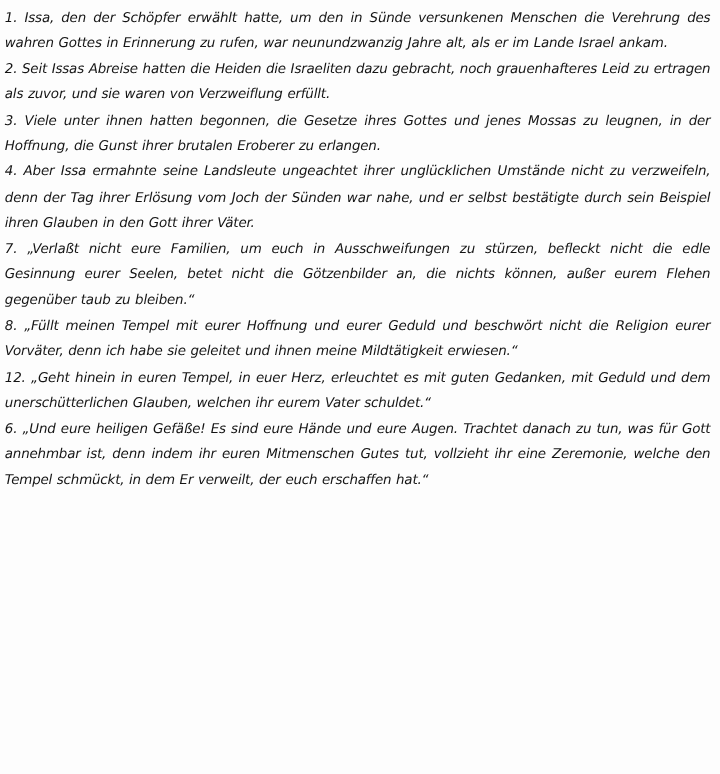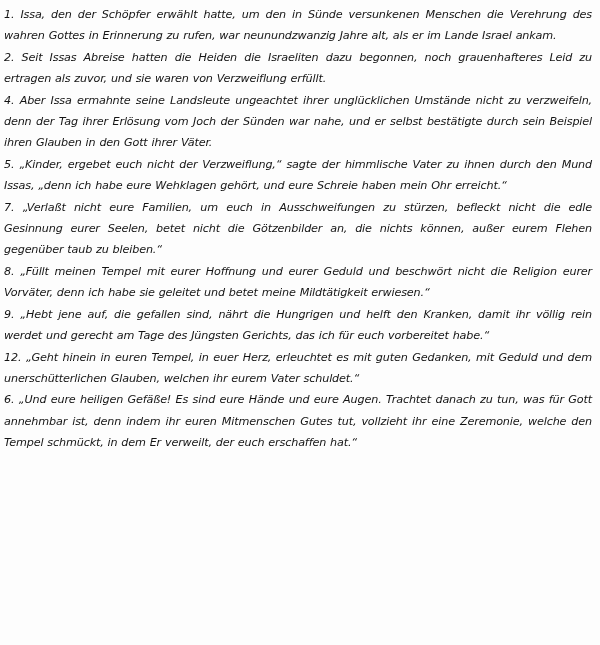--- a/index.html
+++ b/index.html
@@ -20,21 +20,20 @@
     word-spacing: 0.5px;
   }
   .para { margin: 0; padding: 0; }
   .page { z-index: 1; font-style: italic; }
 </style>
 </head>
 <body>
 
 <div class="page" id="page">
     <p class="para"><span>1.</span> <span>Issa, den der Schöpfer erwählt hatte, um den in Sünde versunkenen Menschen die Verehrung des wahren Gottes in Erinnerung zu rufen, war neunundzwanzig Jahre alt, als er im Lande Israel ankam.</span></p>
-    <p class="para"><span>2. </span> <span>Seit Issas Abreise hatten die Heiden die Israeliten dazu begonnen, noch grauenhafteres Leid zu ertragen als zuvor, und sie waren von Verzweiflung erfüllt.</span></p>
+    <p class="para"><span>2. </span> <span>Seit Issas Abreise hatten die Heiden die Israeliten dazu gebracht, noch grauenhafteres Leid zu ertragen als zuvor, und sie waren von Verzweiflung erfüllt.</span></p>
+    <p class="para"><span>3.</span> <span>Viele unter ihnen hatten begonnen, die Gesetze ihres Gottes und jenes Mossas zu leugnen, in der Hoffnung, die Gunst ihrer brutalen Eroberer zu erlangen.</span></p>
     <p class="para"><span>4.</span> <span>Aber Issa ermahnte seine Landsleute ungeachtet ihrer unglücklichen Umstände nicht zu verzweifeln, denn der Tag ihrer Erlösung vom Joch der Sünden war nahe, und er selbst bestätigte durch sein Beispiel ihren Glauben in den Gott ihrer Väter.</span></p>
-    <p class="para"><span>5.</span> <span>„Kinder, ergebet euch nicht der Verzweiflung,“ sagte der himmlische Vater zu ihnen durch den Mund Issas, „denn ich habe eure Wehklagen gehört, und eure Schreie haben mein Ohr erreicht.“</span></p>
     <p class="para"><span>7.</span> <span>„Verlaßt nicht eure Familien, um euch in Ausschweifungen zu stürzen, befleckt nicht die edle Gesinnung eurer Seelen, betet nicht die Götzenbilder an, die nichts können, außer eurem Flehen gegenüber taub zu bleiben.“</span></p>
-    <p class="para"><span>8.</span> <span>„Füllt meinen Tempel mit eurer Hoffnung und eurer Geduld und beschwört nicht die Religion eurer Vorväter, denn ich habe sie geleitet und betet meine Mildtätigkeit erwiesen.“</span></p>
-    <p class="para"><span>9.</span> <span>„Hebt jene auf, die gefallen sind, nährt die Hungrigen und helft den Kranken, damit ihr völlig rein werdet und gerecht am Tage des Jüngsten Gerichts, das ich für euch vorbereitet habe.“</span></p>
+    <p class="para"><span>8.</span> <span>„Füllt meinen Tempel mit eurer Hoffnung und eurer Geduld und beschwört nicht die Religion eurer Vorväter, denn ich habe sie geleitet und ihnen meine Mildtätigkeit erwiesen.“</span></p>
     <p class="para"><span>12.</span> <span>„Geht hinein in euren Tempel, in euer Herz, erleuchtet es mit guten Gedanken, mit Geduld und dem unerschütterlichen Glauben, welchen ihr eurem Vater schuldet.“</span></p>
     <p class="para"><span>6.</span> <span>„Und eure heiligen Gefäße! Es sind eure Hände und eure Augen. Trachtet danach zu tun, was für Gott annehmbar ist, denn indem ihr euren Mitmenschen Gutes tut, vollzieht ihr eine Zeremonie, welche den Tempel schmückt, in dem Er verweilt, der euch erschaffen hat.“</span></p>
   </div>
 
 </body></html>

